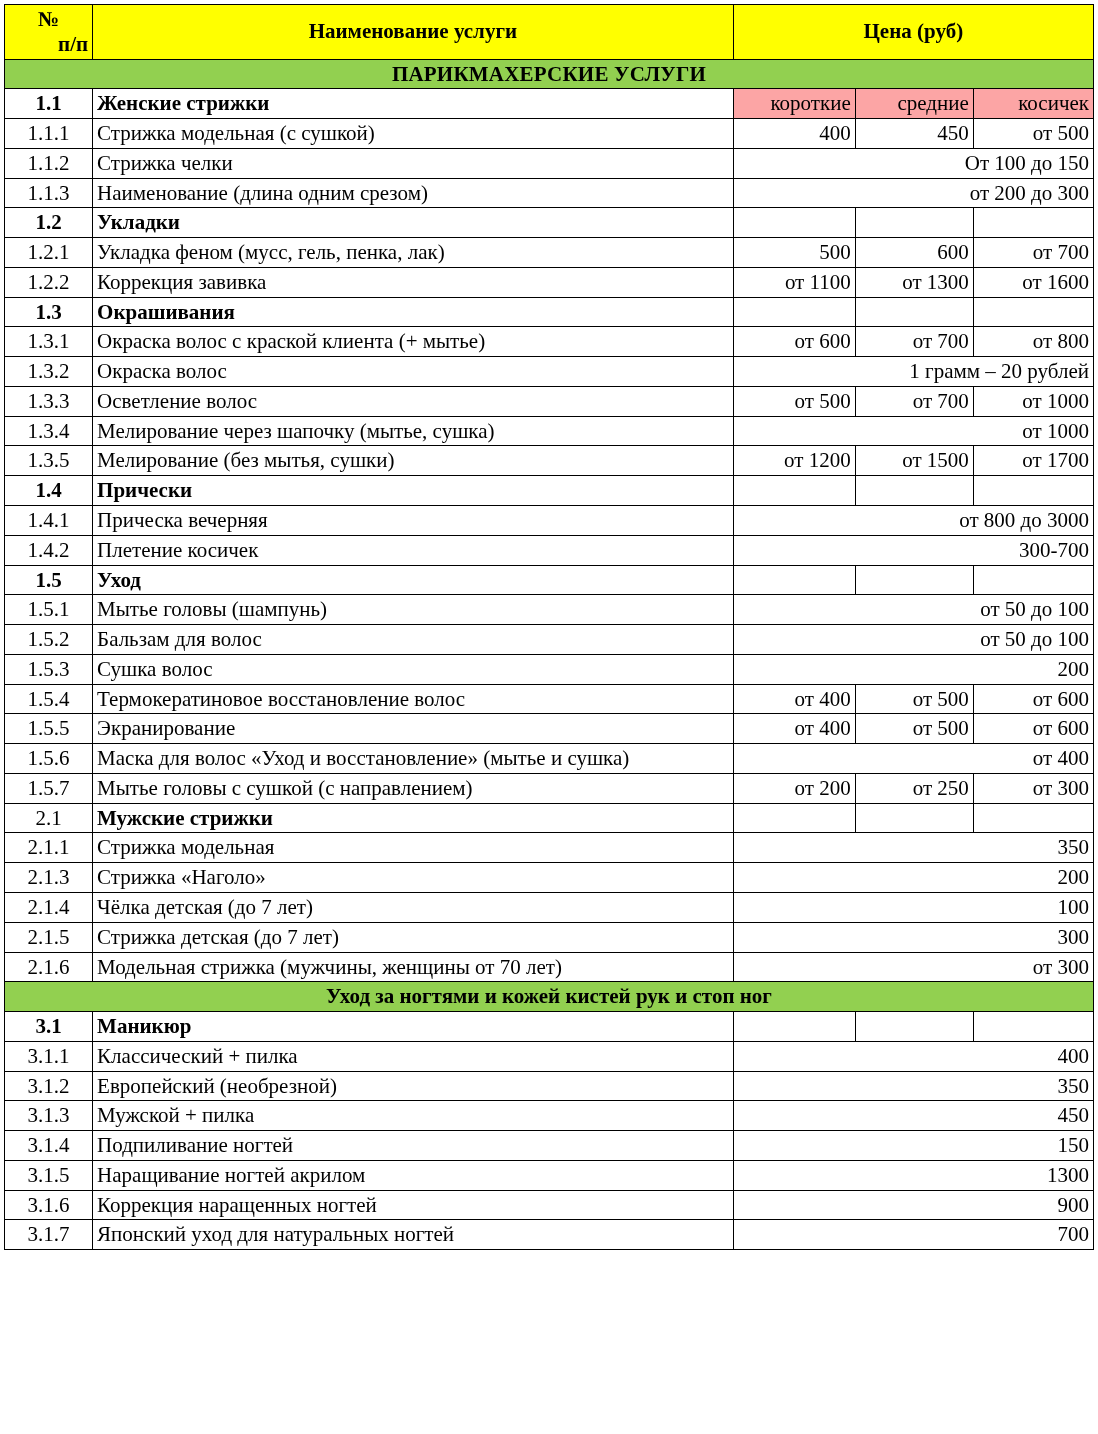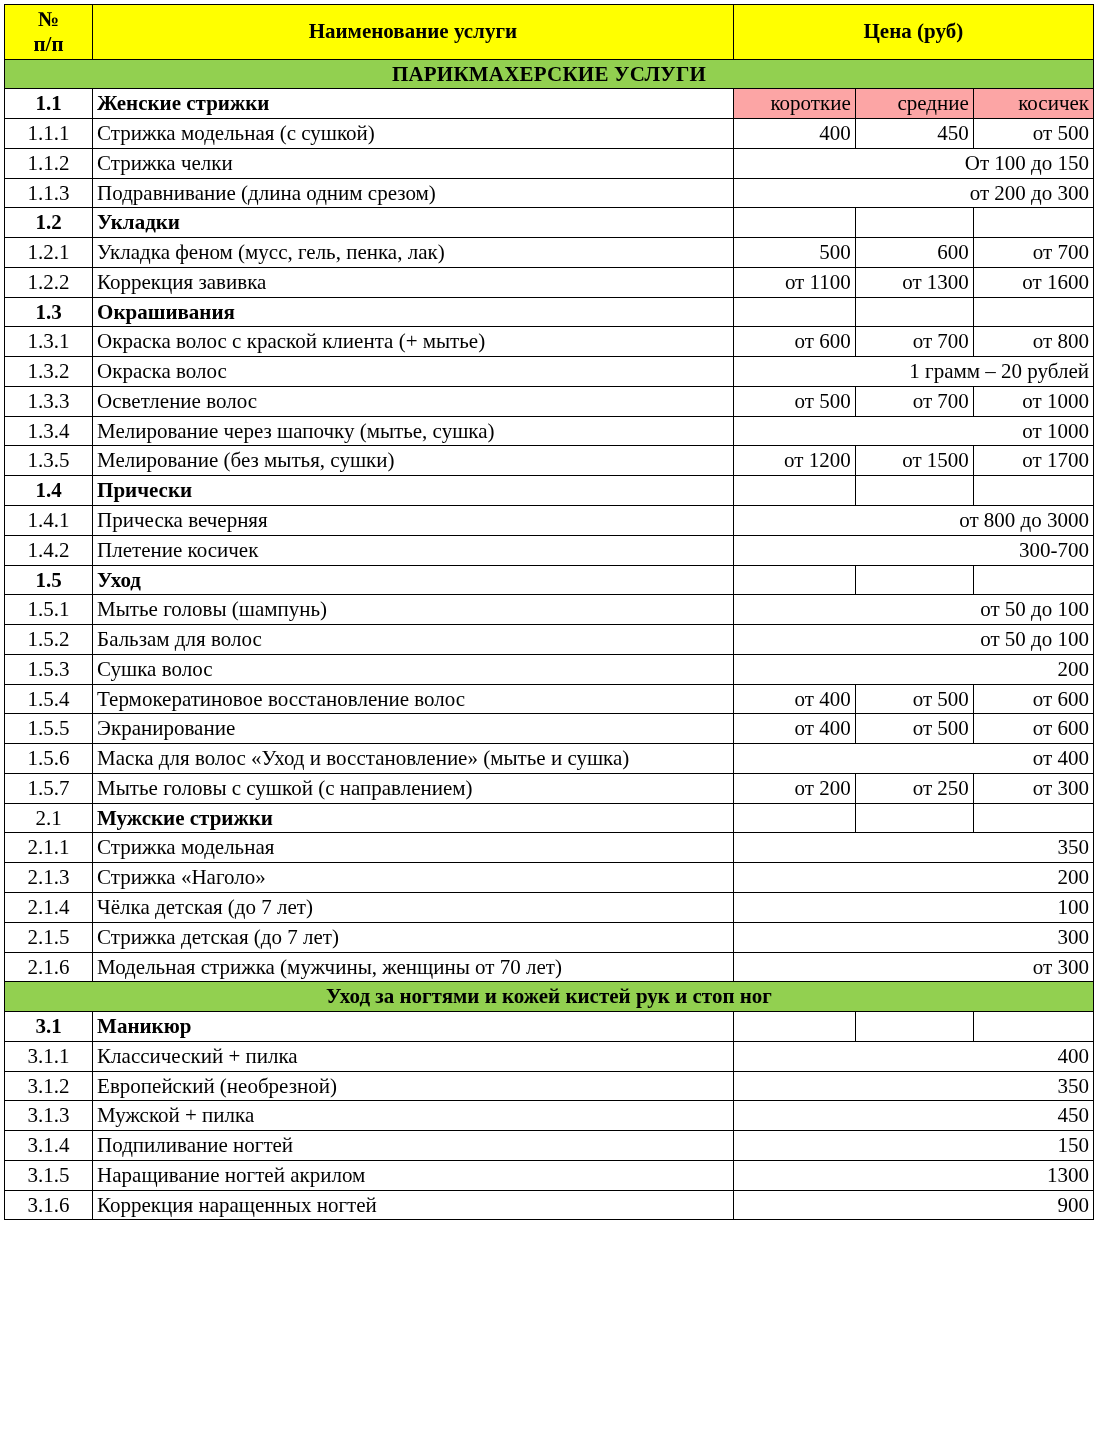--- a/index.html
+++ b/index.html
@@ -34,20 +34,21 @@
   .hdr {
     background: #ffff00;
     text-align: center;
     font-weight: bold;
     font-size: 22px;
     padding: 6px 4px;
   }
   .hdr .sub {
     display: block;
     font-weight: bold;
+    text-align: right;
   }
   .section {
     background: #92d050;
     text-align: center;
     font-weight: bold;
     font-size: 22px;
     padding: 4px;
     letter-spacing: 0.2px;
     font-family: Liberation Serif, serif;
   }
@@ -132,21 +133,21 @@
       <td class="price">450</td>
       <td class="price">от 500</td>
     </tr>
     <tr>
       <td class="num">1.1.2</td>
       <td class="name">Стрижка челки</td>
       <td class="price" colspan="3">От 100 до 150</td>
     </tr>
     <tr>
       <td class="num">1.1.3</td>
-      <td class="name">Подравнивание (длина одним срезом)</td>
+      <td class="name">Наименование (длина одним срезом)</td>
       <td class="price" colspan="3">от 200 до 300</td>
     </tr>
 
     <tr>
       <td class="grp-num">1.2</td>
       <td class="grp-name">Укладки</td>
       <td class="empty"></td>
       <td class="empty"></td>
       <td class="empty"></td>
     </tr>
@@ -338,14 +339,19 @@
     <tr>
       <td class="num">3.1.5</td>
       <td class="name">Наращивание ногтей акрилом</td>
       <td class="price" colspan="3">1300</td>
     </tr>
     <tr>
       <td class="num">3.1.6</td>
       <td class="name">Коррекция наращенных ногтей</td>
       <td class="price" colspan="3">900</td>
     </tr>
+    <tr>
+      <td class="num">3.1.7</td>
+      <td class="name">Японский уход для натуральных ногтей</td>
+      <td class="price" colspan="3">700</td>
+    </tr>
   </tbody>
 </table>
 
 </body></html>

